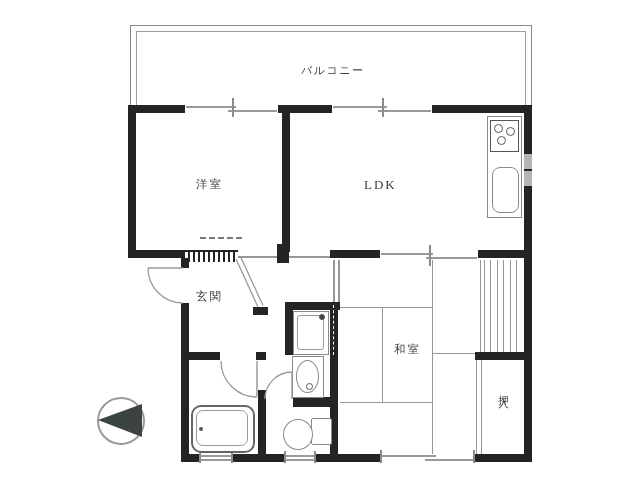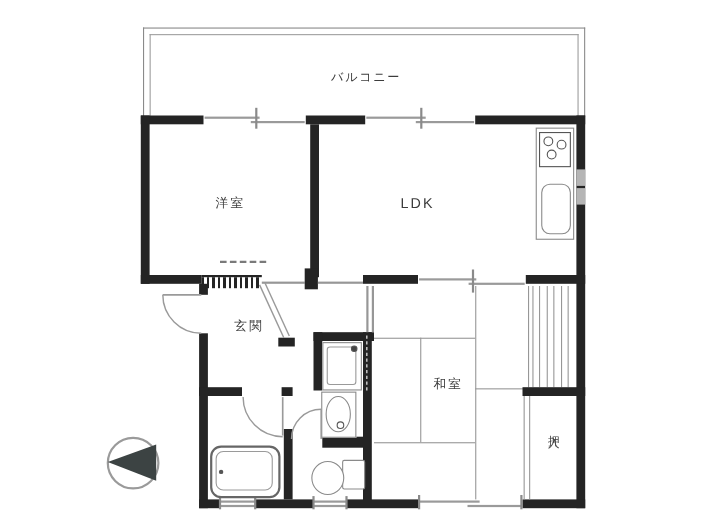--- a/index.html
+++ b/index.html
@@ -1,17 +1,17 @@
 <!DOCTYPE html>
 <html><head>
 <meta charset="utf-8">
 <style>
   html,body{margin:0;padding:0;background:#fff;}
   .plan{position:relative;width:640px;height:480px;background:#ffffff;overflow:hidden;
-        font-family:Liberation Sans, sans-serif;}
+        font-family:Liberation Serif, serif;}
   .w{position:absolute;background:#242424;}          
   .tl{position:absolute;background:#979797;}         
   .wl{position:absolute;height:2px;background:#9a9a9a;} 
   .tick{position:absolute;width:2px;background:#8a8a8a;}
   .lbl{position:absolute;color:#3c3c3c;font-size:11.5px;letter-spacing:2px;white-space:nowrap;}
   .box{position:absolute;border:1.5px solid #7d7d7d;background:#fff;}
   .circ{position:absolute;border:1.5px solid #555;border-radius:50%;background:#fff;}
   svg.overlay{position:absolute;left:0;top:0;}
   .comb{position:absolute;border-top:2px solid #242424;
         background:repeating-linear-gradient(90deg,#242424 0 2px,#ffffff 2px 5px);}
@@ -144,17 +144,17 @@
 
     <path d="M236,259 L258,307" stroke="#9a9a9a" stroke-width="1.3" fill="none"></path>
     <path d="M241,257.5 L263,305.5" stroke="#9a9a9a" stroke-width="1.3" fill="none"></path>
 
     <circle cx="121" cy="421" r="23" fill="#ffffff" stroke="#9a9a9a" stroke-width="2"></circle>
     <polygon points="98,420 142,404 142,437" fill="#3c4343"></polygon>
   </svg>
 
   <div class="lbl" style="left:196px;top:177px;">洋室</div>
   <div class="lbl" style="left:364px;top:177px;font-size:13px;font-weight:500;">LDK</div>
-  <div class="lbl" style="left:213px;top:289px;">玄関</div>
+  <div class="lbl" style="left:196px;top:289px;">玄関</div>
   <div class="lbl" style="left:394px;top:342px;">和室</div>
   <div class="lbl" style="left:496px;top:387px;font-size:10.5px;writing-mode:vertical-rl;letter-spacing:2px;">押入</div>
 
 </div>
 
 </body></html>

